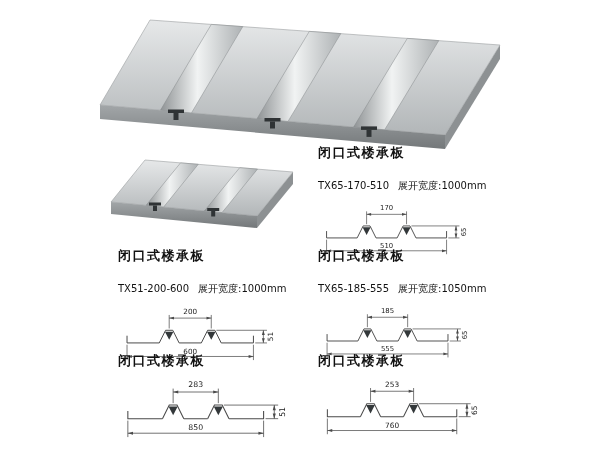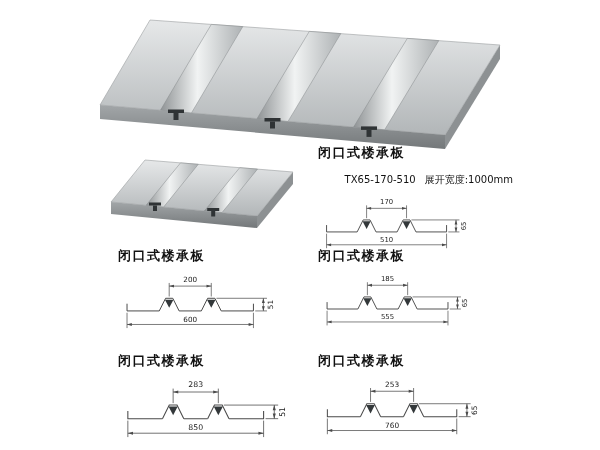--- a/index.html
+++ b/index.html
@@ -7,21 +7,21 @@
   body {
     background:#ffffff;
     font-family:"DejaVu Sans","Liberation Sans",sans-serif;
     position:relative; overflow:hidden;
   }
   .canvas { position:absolute; left:0; top:0; width:600px; height:346px; background:#fff; }
   .render-large { position:absolute; left:90px; top:0; width:420px; height:150px; }
   .render-small { position:absolute; left:105px; top:150px; width:195px; height:95px; }
   .spec { position:absolute; width:195px; }
   .spec h3 { font-size:13px; font-weight:bold; color:#111; letter-spacing:1.5px; line-height:1.15; }
-  .spec .spec-line { font-size:10px; color:#111; margin-top:12px; white-space:nowrap;text-align:right; }
+  .spec .spec-line { font-size:10px; color:#111; margin-top:18px; white-space:nowrap; }
   .spec .spec-line span + span { margin-left:9px; }
   .diagram { display:block; margin-top:7px; }
   text.dim { font-size:8px; fill:#222; text-anchor:middle; font-family:"DejaVu Sans",sans-serif; }
   #s1 { left:318px; top:146px; }
   #s2 { left:118px; top:249px; }
   #s3 { left:318px; top:249px; }
   #s4 { left:118px; top:354px; }
   #s5 { left:318px; top:354px; }
 </style>
 </head>
@@ -117,30 +117,36 @@
     <svg class="diagram" width="150" height="57" viewBox="0 0 175 66">
       <use href="#deck-profile" xlink:href="#deck-profile"></use>
       <text class="dim" x="80" y="11.5">170</text>
       <text class="dim" x="80" y="56">510</text>
       <text class="dim" x="170" y="37" dominant-baseline="middle" transform="rotate(-90 170 37)">65</text>
     </svg>
   </section>
 
   <section class="spec" id="s2">
     <h3>闭口式楼承板</h3>
+    <p class="spec-line">
+      <span>TX51-200-600</span><span>展开宽度:1000mm</span>
+    </p>
     <svg class="diagram" width="158" height="60" viewBox="0 0 175 66">
       <use href="#deck-profile" xlink:href="#deck-profile"></use>
       <text class="dim" x="80" y="11.5">200</text>
       <text class="dim" x="80" y="56">600</text>
       <text class="dim" x="170" y="37" dominant-baseline="middle" transform="rotate(-90 170 37)">51</text>
     </svg>
   </section>
 
   <section class="spec" id="s3">
     <h3>闭口式楼承板</h3>
+    <p class="spec-line">
+      <span>TX65-185-555</span><span>展开宽度:1050mm</span>
+    </p>
     <svg class="diagram" width="152" height="57" viewBox="0 0 175 66">
       <use href="#deck-profile" xlink:href="#deck-profile"></use>
       <text class="dim" x="80" y="11.5">185</text>
       <text class="dim" x="80" y="56">555</text>
       <text class="dim" x="170" y="37" dominant-baseline="middle" transform="rotate(-90 170 37)">65</text>
     </svg>
   </section>
 
   <section class="spec" id="s4">
     <h3>闭口式楼承板</h3>

